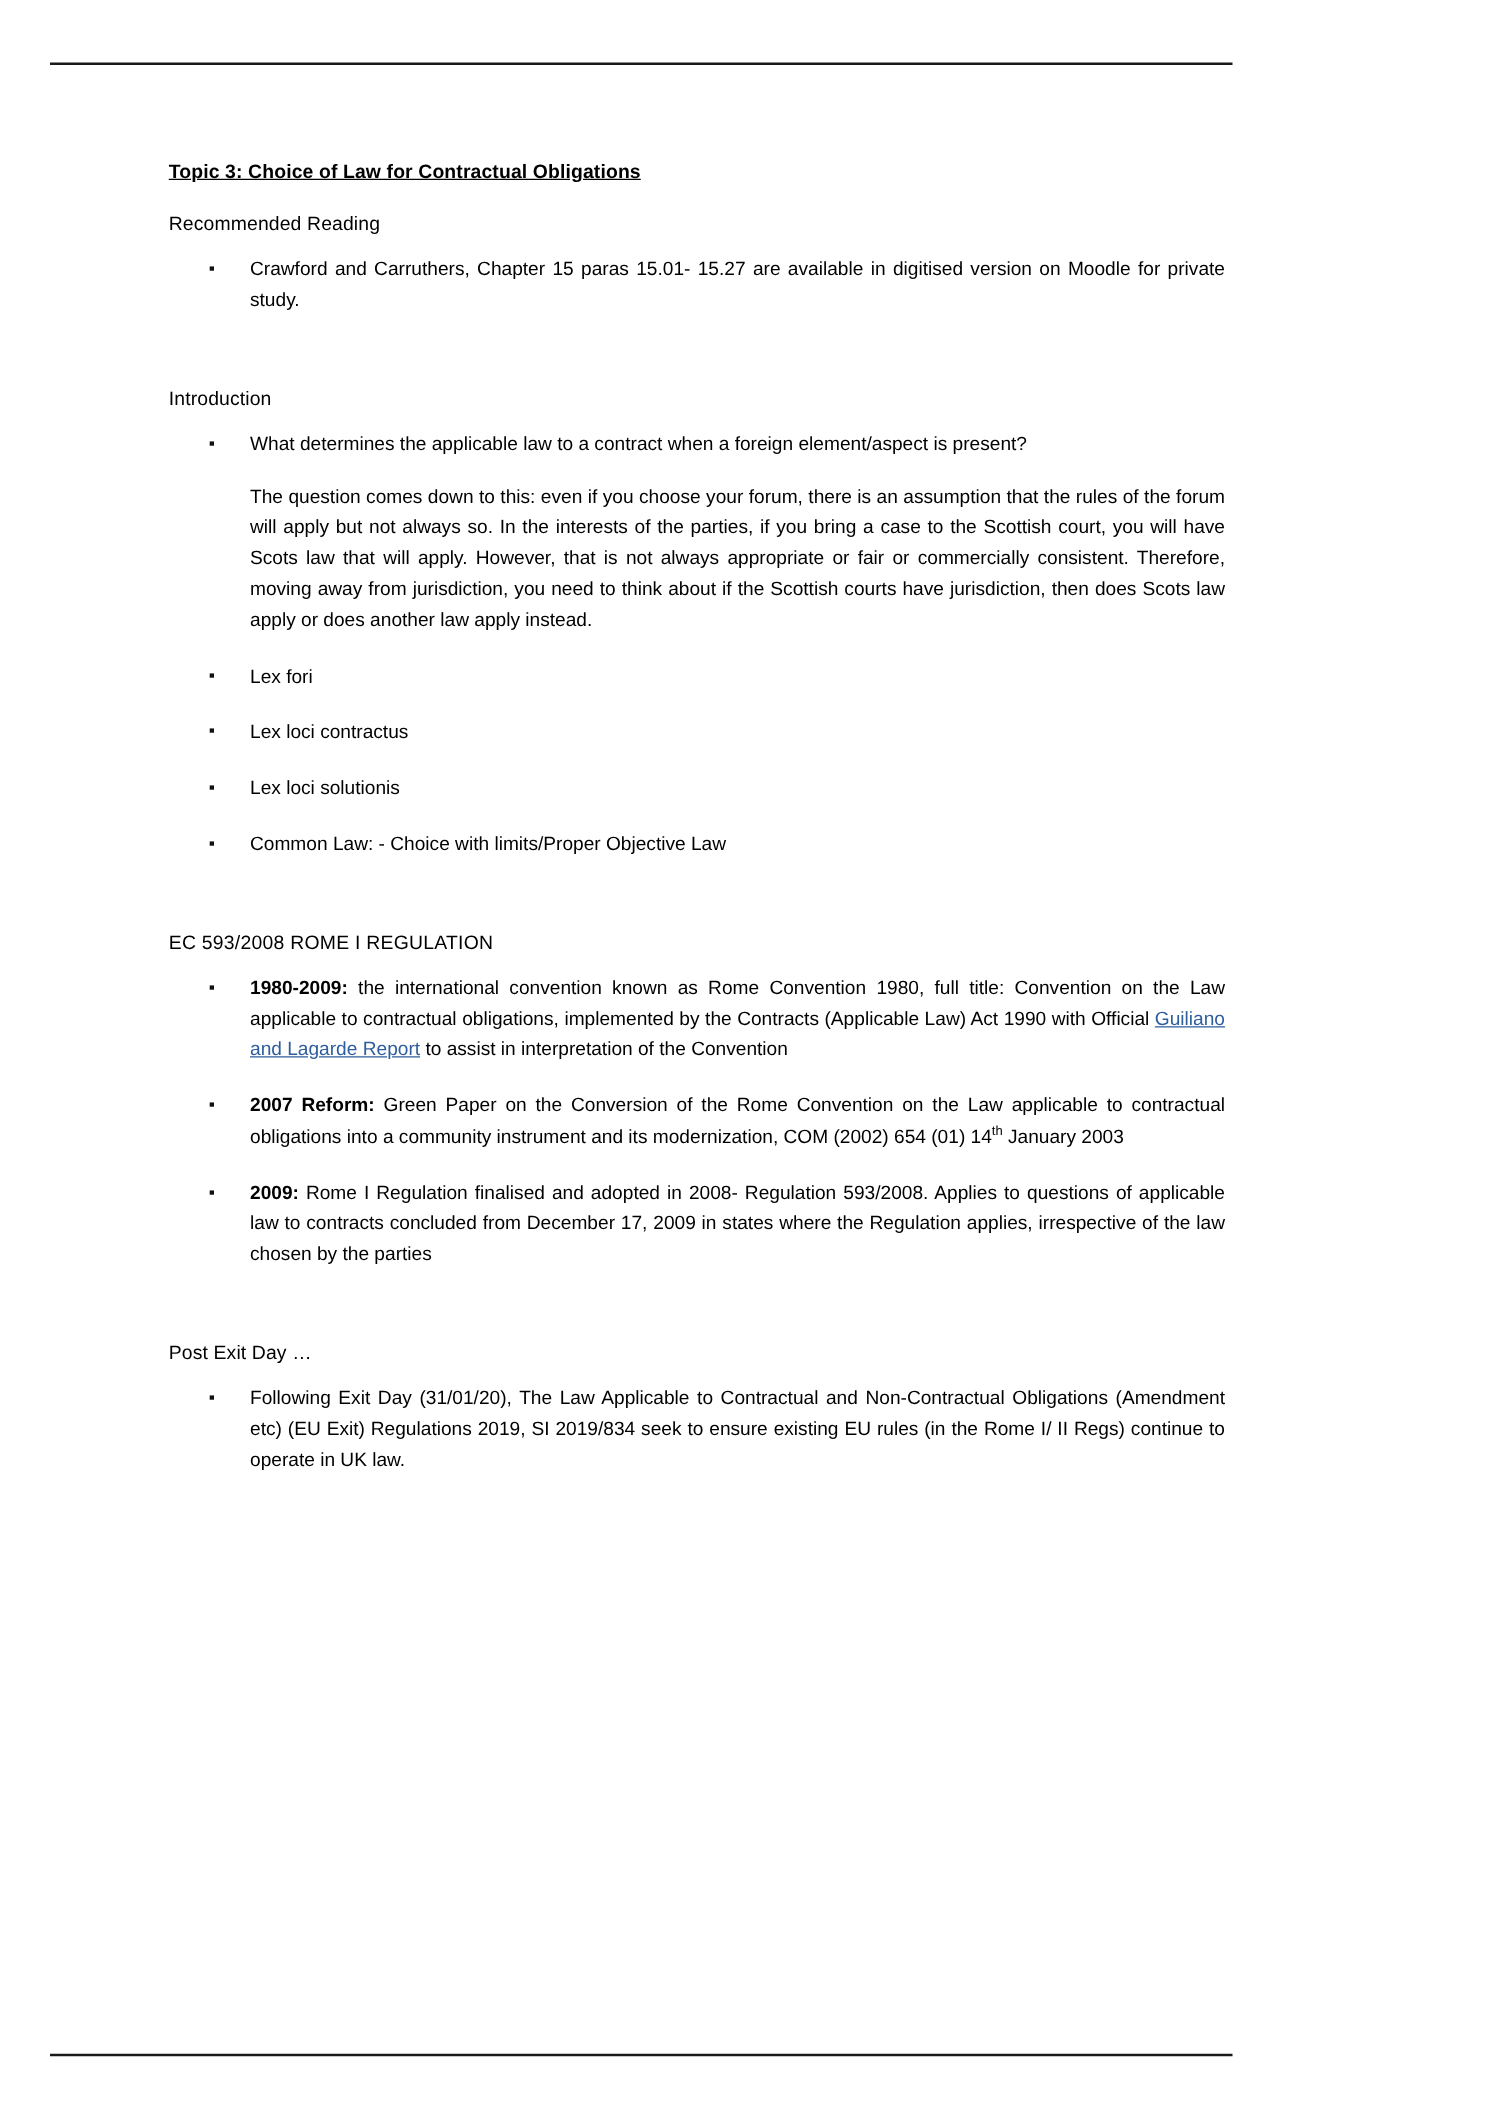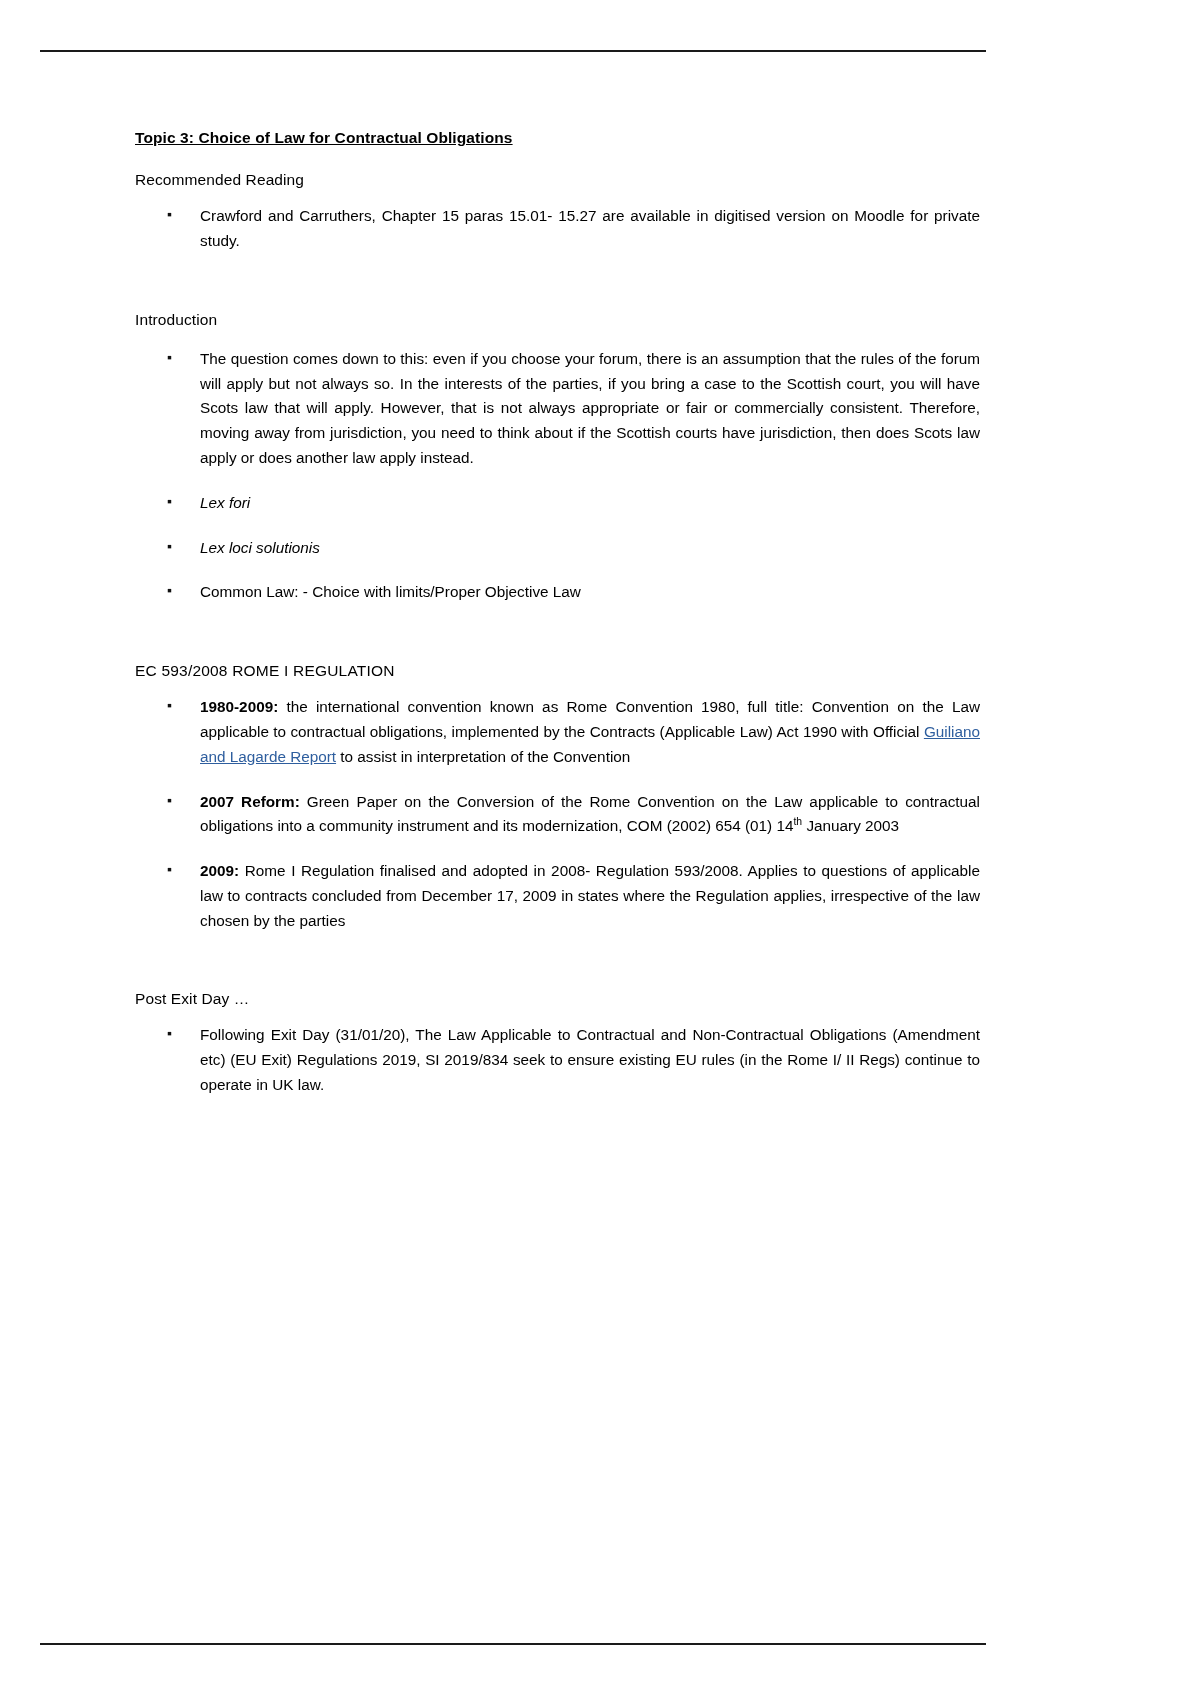--- a/index.html
+++ b/index.html
@@ -80,21 +80,21 @@
     top: -1px;
     font-size: 14px;
     color: #111;
     line-height: 1.62;
   }
   li .para-follow {
     display: block;
     margin-top: 17px;
   }
   .tight { margin-bottom: 20px; }
-  .ital { font-style: italic; }
+  .ital { }
   .b { font-weight: bold; }
   .link {
     color: #2e5e9e;
     text-decoration: underline;
   }
   sup {
     font-size: 0.68em;
     vertical-align: super;
     line-height: 0;
   }
@@ -115,23 +115,25 @@
     <ul class="bullets">
       <li>Crawford and Carruthers, Chapter 15 paras 15.01- 15.27 are available in digitised version on Moodle for private study.</li>
     </ul>
 
     <div class="gap-lg"></div>
 
     <div class="heading">Introduction</div>
 
     <ul class="bullets">
       <li>
+        <span>What determines the applicable law to a contract when a foreign element/aspect is present?</span>
         <span class="para-follow">The question comes down to this: even if you choose your forum, there is an assumption that the rules of the forum will apply but not always so. In the interests of the parties, if you bring a case to the Scottish court, you will have Scots law that will apply. However, that is not always appropriate or fair or commercially consistent. Therefore, moving away from jurisdiction, you need to think about if the Scottish courts have jurisdiction, then does Scots law apply or does another law apply instead.</span>
       </li>
       <li class="tight"><span class="ital">Lex fori</span></li>
+      <li class="tight"><span class="ital">Lex loci contractus</span></li>
       <li class="tight"><span class="ital">Lex loci solutionis</span></li>
       <li>Common Law: - Choice with limits/Proper Objective Law</li>
     </ul>
 
     <div class="gap-lg"></div>
 
     <div class="heading caps">EC 593/2008 ROME I REGULATION</div>
 
     <ul class="bullets">
       <li>

